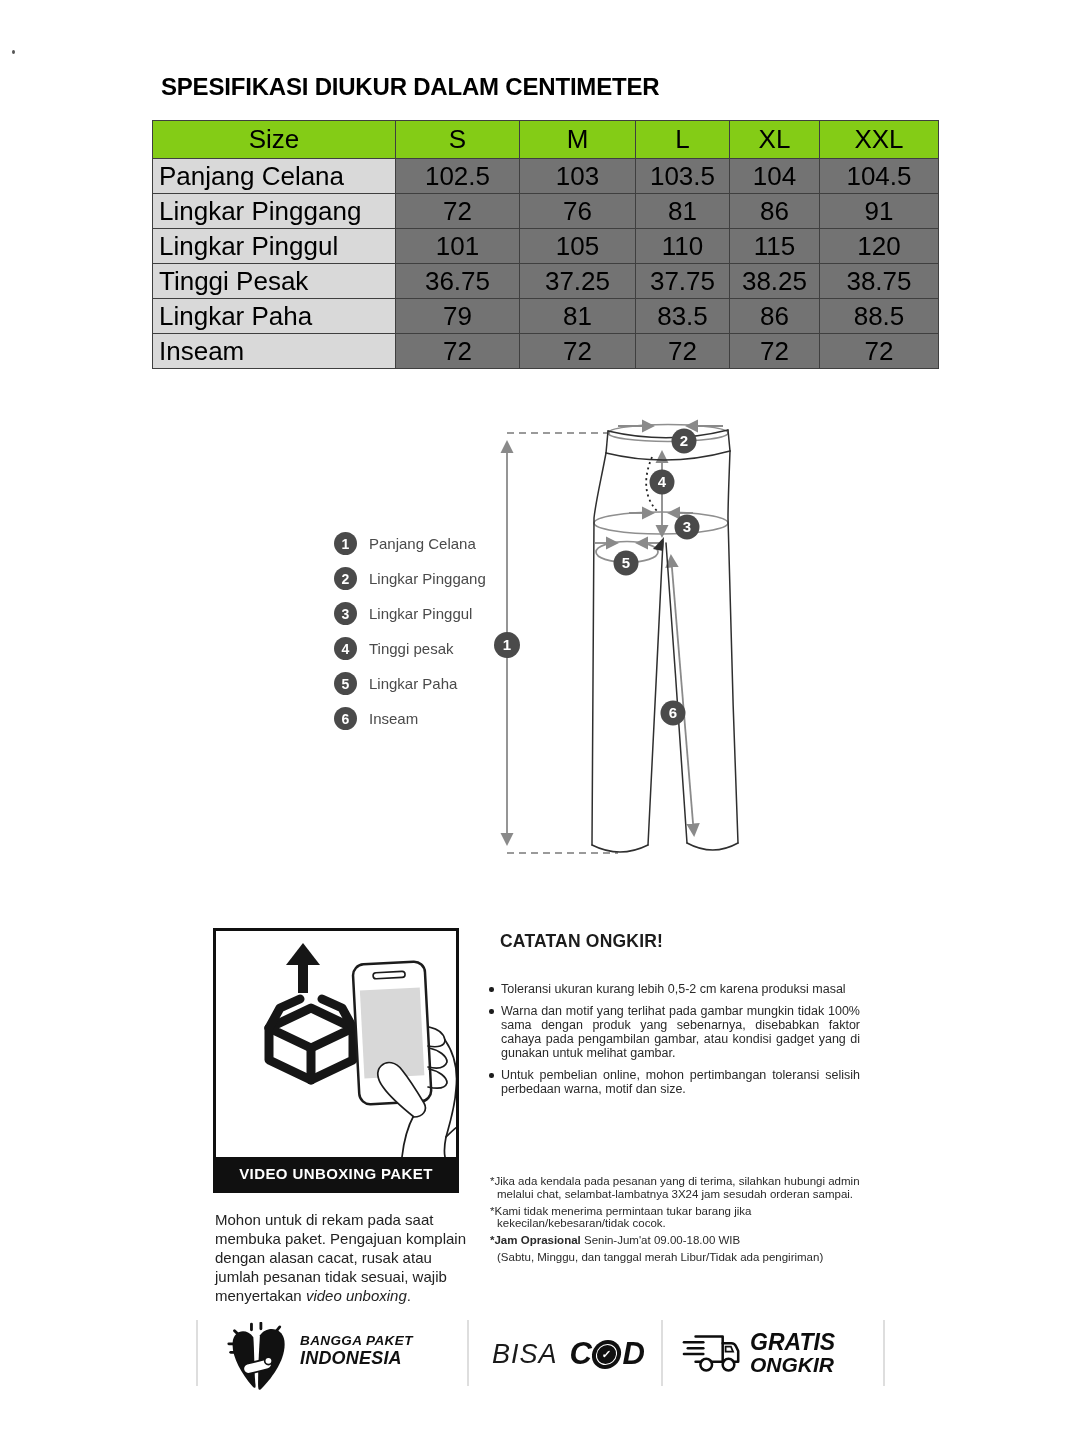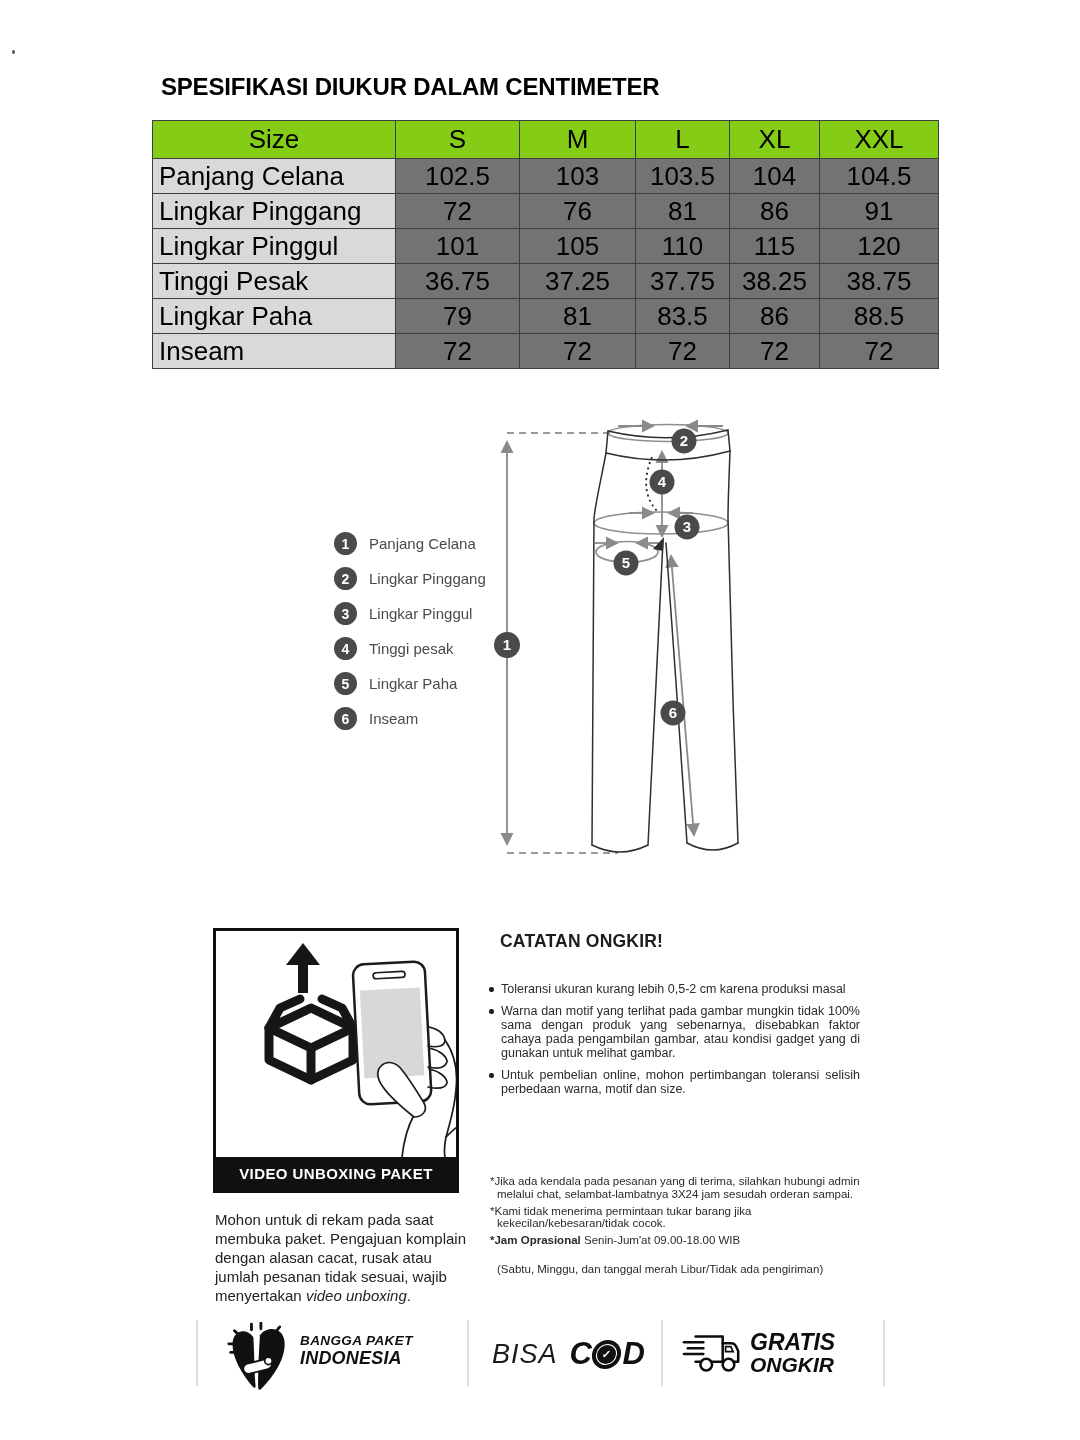--- a/index.html
+++ b/index.html
@@ -39,21 +39,21 @@
   #unboxing-caption .ital{font-style:italic;}
   
   #notes-heading{left:500px;top:931px;font-size:17.5px;font-weight:800;letter-spacing:0.2px;color:#1c1c1c;}
   #notes-list{left:488px;top:982px;width:372px;margin:0;padding:0;list-style:none;}
   #notes-list li{position:relative;padding-left:13px;font-size:12.5px;line-height:14px;
     color:#2a2a2a;text-align:justify;margin-bottom:8px;}
   #notes-list li::before{content:"";position:absolute;left:1px;top:5px;width:4.5px;height:4.5px;
     border-radius:50%;background:#1c1c1c;}
   #footnotes{left:490px;top:1175px;width:372px;font-size:11.5px;line-height:12.8px;color:#2a2a2a;}
   #footnotes p{margin:0 0 4px 0;padding-left:7px;text-indent:-7px;}
-  #footnotes .fn-line2{padding-left:7px;text-indent:0;margin-top:16px;}
+  #footnotes .fn-line2{padding-left:7px;text-indent:0;margin-top:4px;}
   #footnotes .fn-bold{font-weight:700;}
   
   .badge-divider{position:absolute;top:1320px;width:1.5px;height:66px;background:#dedede;}
   #bbi-logo{left:226px;top:1322px;}
   #bbi-text{left:300px;top:1334px;color:#111;}
   #bbi-line1{font-size:13.5px;font-style:italic;font-weight:700;letter-spacing:0.4px;line-height:1.1;}
   #bbi-line2{font-size:18px;font-style:italic;font-weight:800;letter-spacing:0.2px;line-height:1.1;}
   #cod-badge{left:492px;top:1336px;display:flex;align-items:center;}
   #cod-bisa{font-size:27px;font-style:italic;font-weight:400;letter-spacing:1px;color:#1a1a1a;margin-right:12px;}
   .cod-letter{font-size:31px;font-weight:900;font-style:italic;color:#101010;letter-spacing:-0.5px;}

